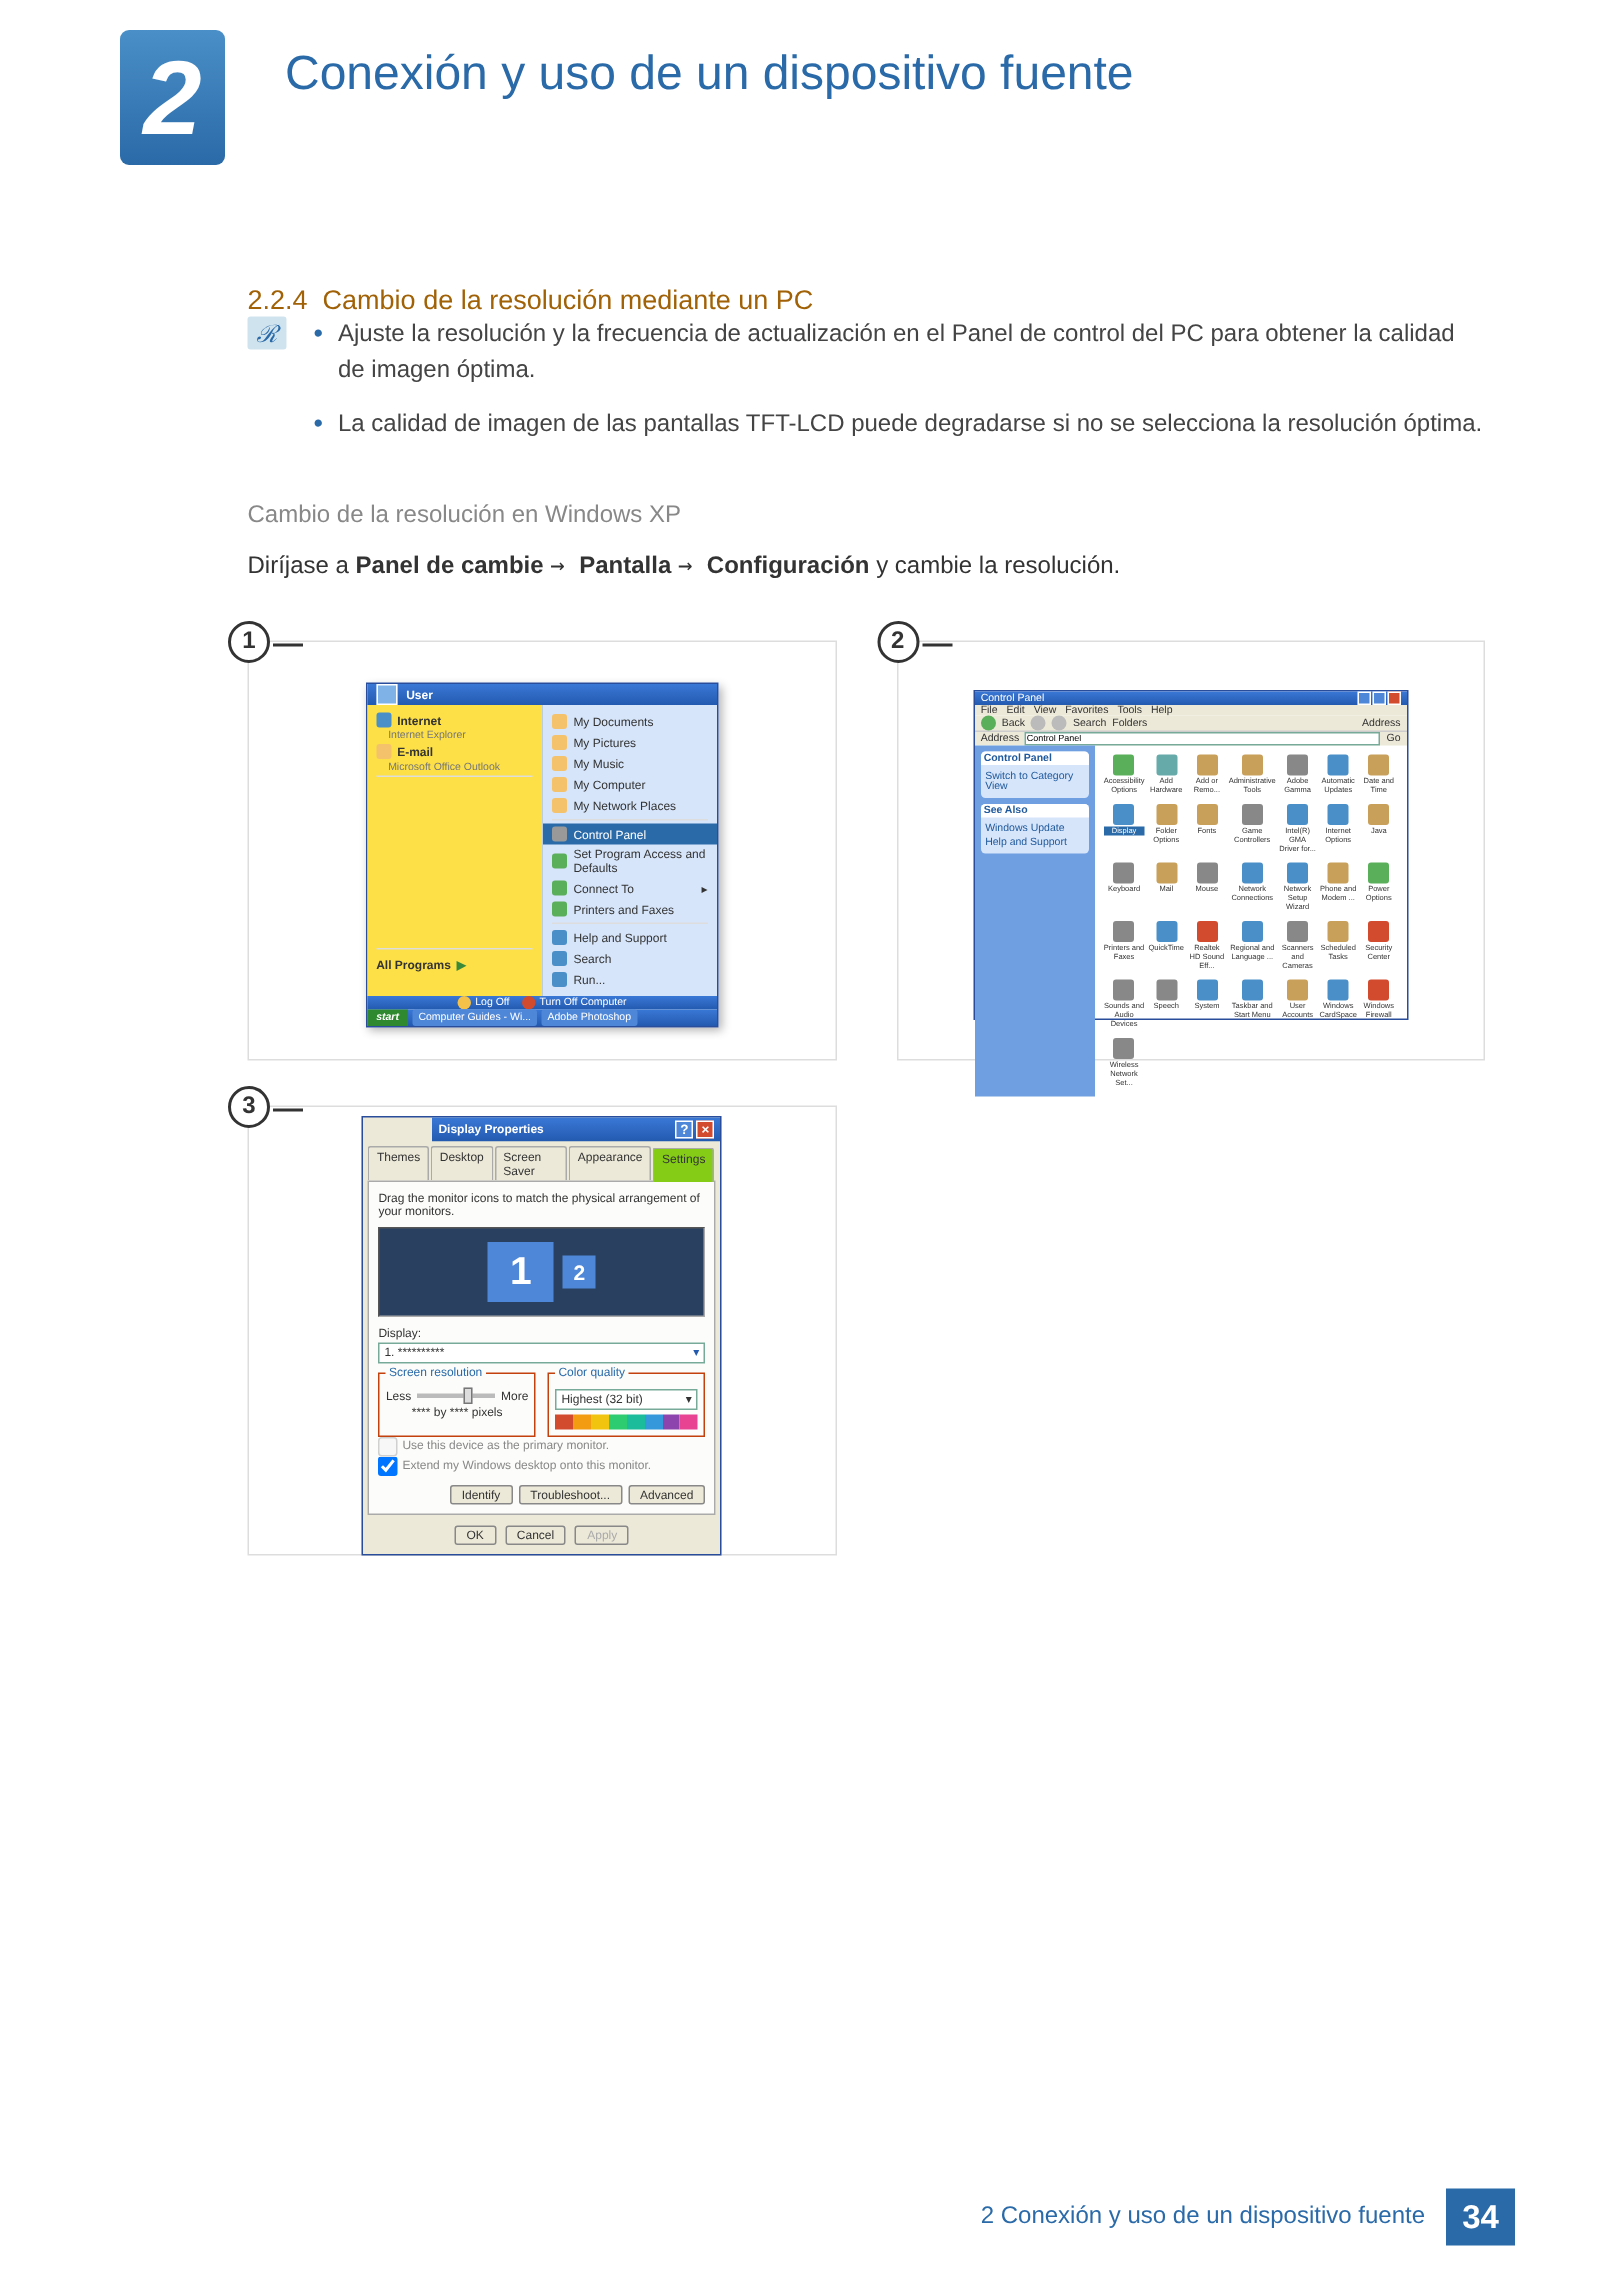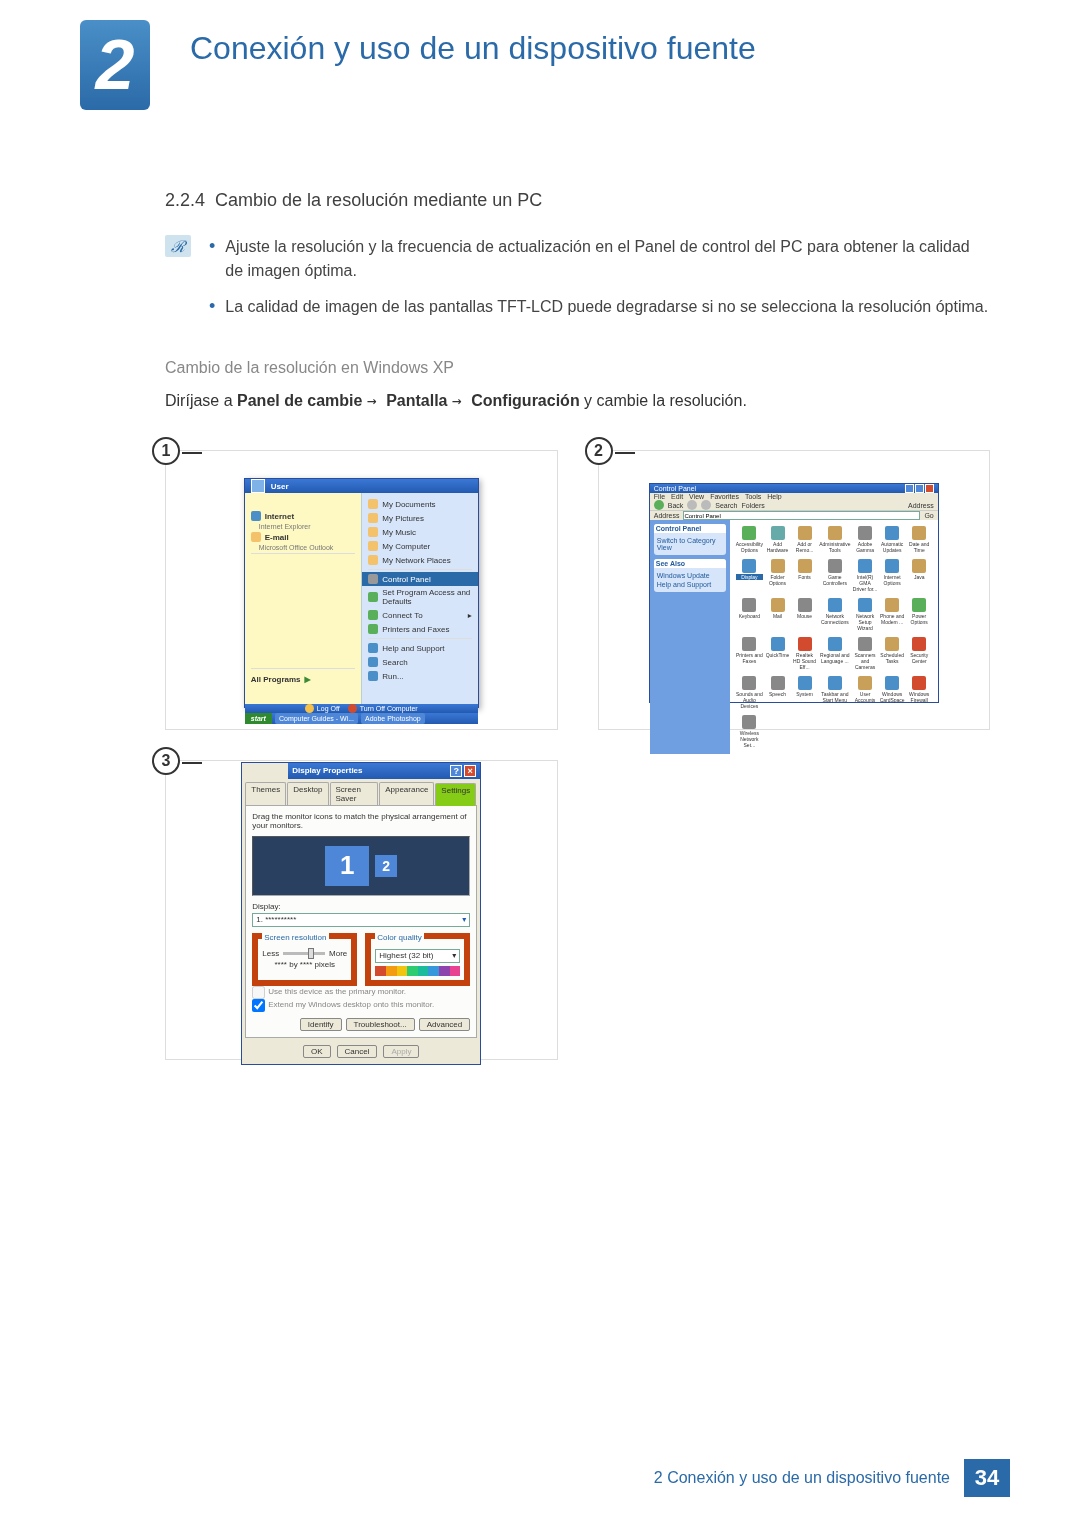--- a/index.html
+++ b/index.html
@@ -38,24 +38,23 @@
     color: #2a6aa8;
     font-weight: 500;
   }
   .body-area {
     position: absolute;
     top: 190px;
     left: 165px;
     right: 90px;
   }
   .section-heading {
-    color: #404040;
+    color: #a16207;
     font-size: 18px;
     font-weight: 500;
-    margin-bottom: 24px;
   }
   .note-row { display: flex; gap: 18px; margin-bottom: 18px; }
   .note-icon {
     width: 26px; height: 22px; background: #cfe3ee; border-radius: 2px;
     display:flex; align-items:center; justify-content:center; flex-shrink:0;
     font-style: italic; color:#2a6aa8; font-size:16px;
   }
   .bullets { flex:1; }
   .bullets li { list-style:none; display:flex; gap:10px; margin-bottom:12px; color:#444; font-size:16px; line-height:1.5; }
   .bullets li::before { content:"•"; color:#2a6aa8; font-size:18px; line-height:1; margin-top:2px;}
@@ -104,21 +103,21 @@
     background:#fff;
   }
   .sm-header {
     height:22px;
     background: linear-gradient(#3a78d6, #235ab0);
     color:#fff; display:flex; align-items:center; padding:0 6px; gap:6px;
     font-weight:bold;
   }
   .sm-avatar { width:14px; height:14px; background:#7fb3e8; border:1px solid #fff; }
   .sm-cols { flex:1; display:flex; }
-  .sm-left { width:50%; padding:16px 0; background:#fef9c3;}
+  .sm-left { width:50%; padding:3px 0; background:#fde047;}
   .sm-right { width:50%; padding:4px 0; background:#d6e5fa; border-left:1px solid #bcd;}
   .sm-item { display:flex; align-items:center; gap:4px; padding:2px 6px; }
   .sm-item.hl { background:#2a6aa8; color:#fff; }
   .sm-icon { width:10px; height:10px; background: #f4c26b; border-radius:2px; flex-shrink:0;}
   .sm-icon.blue{background:#4a8fc7;}
   .sm-icon.green{background:#5ab05a;}
   .sm-icon.gray{background:#999;}
   .sm-txt {flex:1;}
   .sm-sub { color:#777; font-size:7px; padding-left:14px;}
   .sm-sep { height:1px; background:#ddd; margin:2px 6px;}
@@ -175,21 +174,21 @@
   .dp-pane { background:#fcfcfa; margin:0 3px 3px; border:1px solid #aaa; padding:6px;}
   .dp-hint { color:#333; margin-bottom:6px;}
   .dp-monitors { height:60px; background:#2a4060; border:1px inset #aaa; display:flex; align-items:center; justify-content:center; gap:6px; margin-bottom:6px;}
   .dp-mon { background:#4f87d8; color:#fff; font-weight:bold; display:flex; align-items:center; justify-content:center;}
   .dp-mon.m1{ width:44px; height:40px; font-size:26px;}
   .dp-mon.m2{ width:22px; height:22px; font-size:14px;}
   .dp-lbl { color:#333; margin-bottom:2px;}
   .dp-select { width:100%; height:14px; border:1px solid #7a9; background:#fff; display:flex; align-items:center; padding:0 3px; justify-content:space-between; margin-bottom:6px;}
   .dp-select .dd{ color:#235ab0;}
   .dp-row2 { display:flex; gap:8px;}
-  .dp-group { border:6px solid #c2410c; flex:1; padding:4px; position:relative;}
+  .dp-group { border:1px solid #c2410c; flex:1; padding:4px; position:relative;}
   .dp-group .gl{ position:absolute; top:-6px; left:4px; background:#fcfcfa; padding:0 2px; color:#2a6aa8;}
   .dp-slider { display:flex; align-items:center; justify-content:space-between; margin:6px 0 2px;text-align:right;}
   .dp-track { flex:1; height:3px; background:#bbb; margin:0 4px; position:relative;}
   .dp-thumb { position:absolute; left:60%; top:-4px; width:6px; height:11px; background:#ddd; border:1px solid #777;}
   .dp-px { text-align:center; color:#333;}
   .dp-colq { height:14px; border:1px solid #7a9; background:#fff; display:flex; align-items:center; justify-content:space-between; padding:0 3px; margin:6px 0 3px;}
   .dp-colbar { height:10px; display:flex;}
   .dp-colbar span{flex:1;}
   .dp-chk { color:#888; margin:6px 0 1px;}
   .dp-chk input{ vertical-align:middle; margin-right:3px;}

